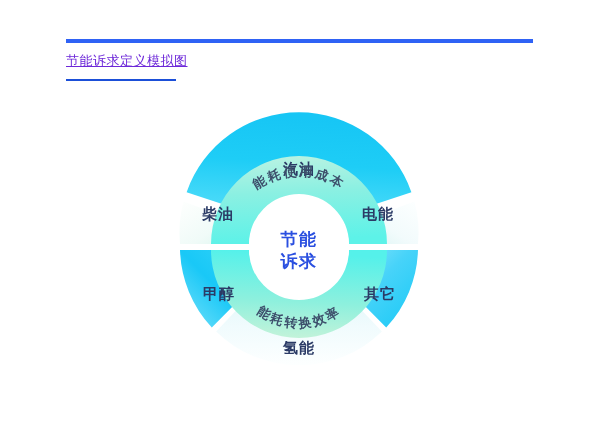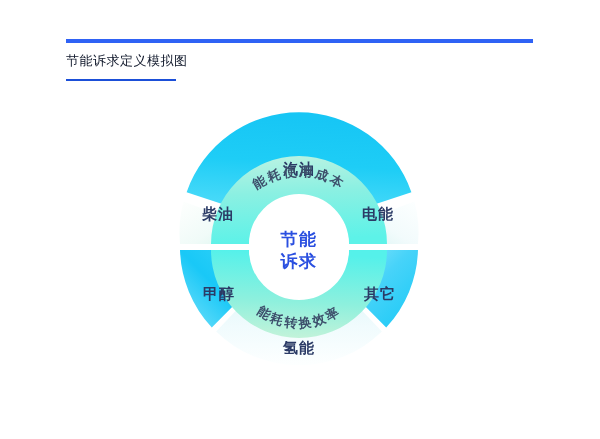--- a/index.html
+++ b/index.html
@@ -26,23 +26,24 @@
     height: 4px;
     background: #2f62f5;
   }
   #page-title {
     position: absolute;
     left: 66px;
     top: 52px;
     font-size: 13px;
     line-height: 18px;
     letter-spacing: 0.5px;
-    color: #0f172a;
+    color: #6d28d9;
     white-space: nowrap;
     font-weight: 400;
+    text-decoration: underline;
   }
   #header-rule-bottom {
     position: absolute;
     left: 66px;
     top: 79px;
     width: 110px;
     height: 2px;
     background: #1b4fd8;
   }
 

